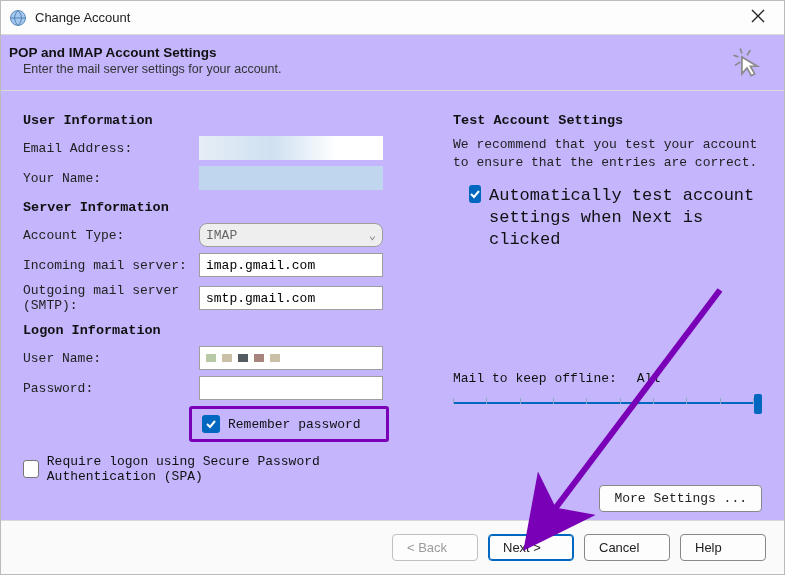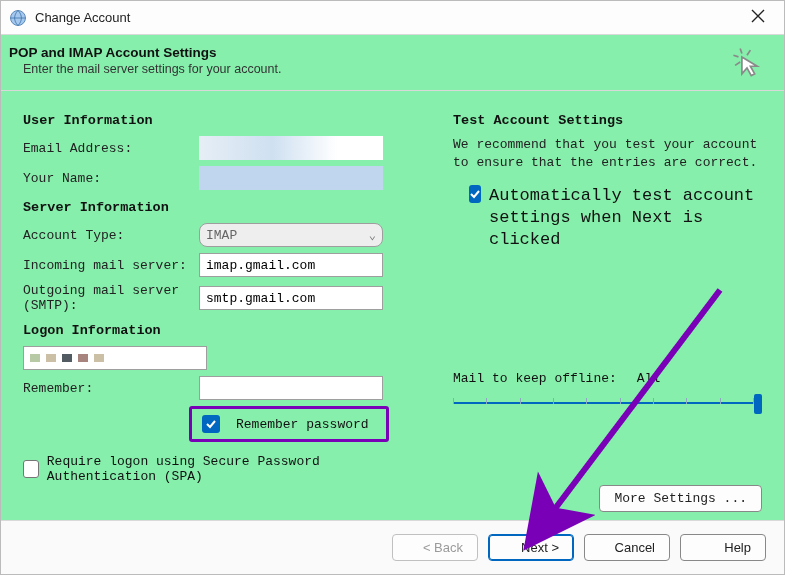--- a/index.html
+++ b/index.html
@@ -9,21 +9,21 @@
     font-size: 13px;
     color: #111;
     background: #f0f0f0;
     width: 785px;
     height: 575px;
     overflow: hidden;
   }
   .window {
     width: 785px;
     height: 575px;
-    background: #86efac;
+    background: #c4b5fd;
     border: 1px solid #bbb;
     display: flex;
     flex-direction: column;
   }
   
   .titlebar {
     display: flex;
     align-items: center;
     height: 34px;
     padding: 0 6px 0 8px;
@@ -128,21 +128,21 @@
     padding: 2px 6px;
     display: flex; align-items: center; gap: 6px;
   }
   .dot { width:10px; height:8px; background:#b8c9a6; }
   .dot.g{background:#cbbfa5;}
   .dot.d{background:#525a62;}
   .dot.r{background:#a7847d;}
   .checkbox-wrap {
     display: flex;
     align-items: center;
-    gap: 16px;
+    gap: 8px;
     padding: 6px 10px;
     margin-left: 166px;
     margin-top: 4px;
     width: 200px;
   }
   .highlight {
     border: 3px solid #7a00b8;
     border-radius: 3px;
   }
   .cb {
@@ -225,21 +225,21 @@
   .footer {
     height: 54px;
     border-top: 1px solid #d9d9d9;
     display: flex;
     align-items: center;
     justify-content: flex-end;
     gap: 10px;
     padding: 0 18px;
     background: #fafafa;
   }
-  .footer .btn { width: 86px; text-align: right; }
+  .footer .btn { width: 86px; text-align: left; }
   .footer .btn.primary { border-color: #0067c0; box-shadow: 0 0 0 1px #0067c0 inset; }
   .footer .btn.disabled { color: #9b9b9b; border-color:#c0c0c0; }
   
   .arrow-svg {
     position: absolute;
     left: 0; top: 0;
     width: 785px; height: 575px;
     pointer-events: none;
   }
 </style>
@@ -297,30 +297,31 @@
         <div class="lbl">Incoming mail server:</div>
         <input class="field" value="imap.gmail.com" style="">
       </div>
       <div class="row">
         <div class="lbl">Outgoing mail server (SMTP):</div>
         <input class="field" value="smtp.gmail.com" style="">
       </div>
 
       <div class="section-head" style="margin-top:10px">Logon Information</div>
       <div class="row">
+        <div class="lbl">User Name:</div>
         <div class="pwdots">
           <span class="dot"></span>
             <span class="dot g"></span>
             <span class="dot d"></span>
             <span class="dot r"></span>
             <span class="dot g"></span>
         </div>
       </div>
       <div class="row">
-        <div class="lbl">Remember:</div>
+        <div class="lbl">Password:</div>
         <input type="password" class="field" value="" style="">
       </div>
 
       <div class="checkbox-wrap highlight">
         <div class="cb checked">
           <svg width="12" height="12" viewBox="0 0 12 12">
               <path d="M2 6 L5 9 L10 3" stroke-width="2" fill="none"></path>
             </svg>
         </div>
         <span>Remember password</span>

